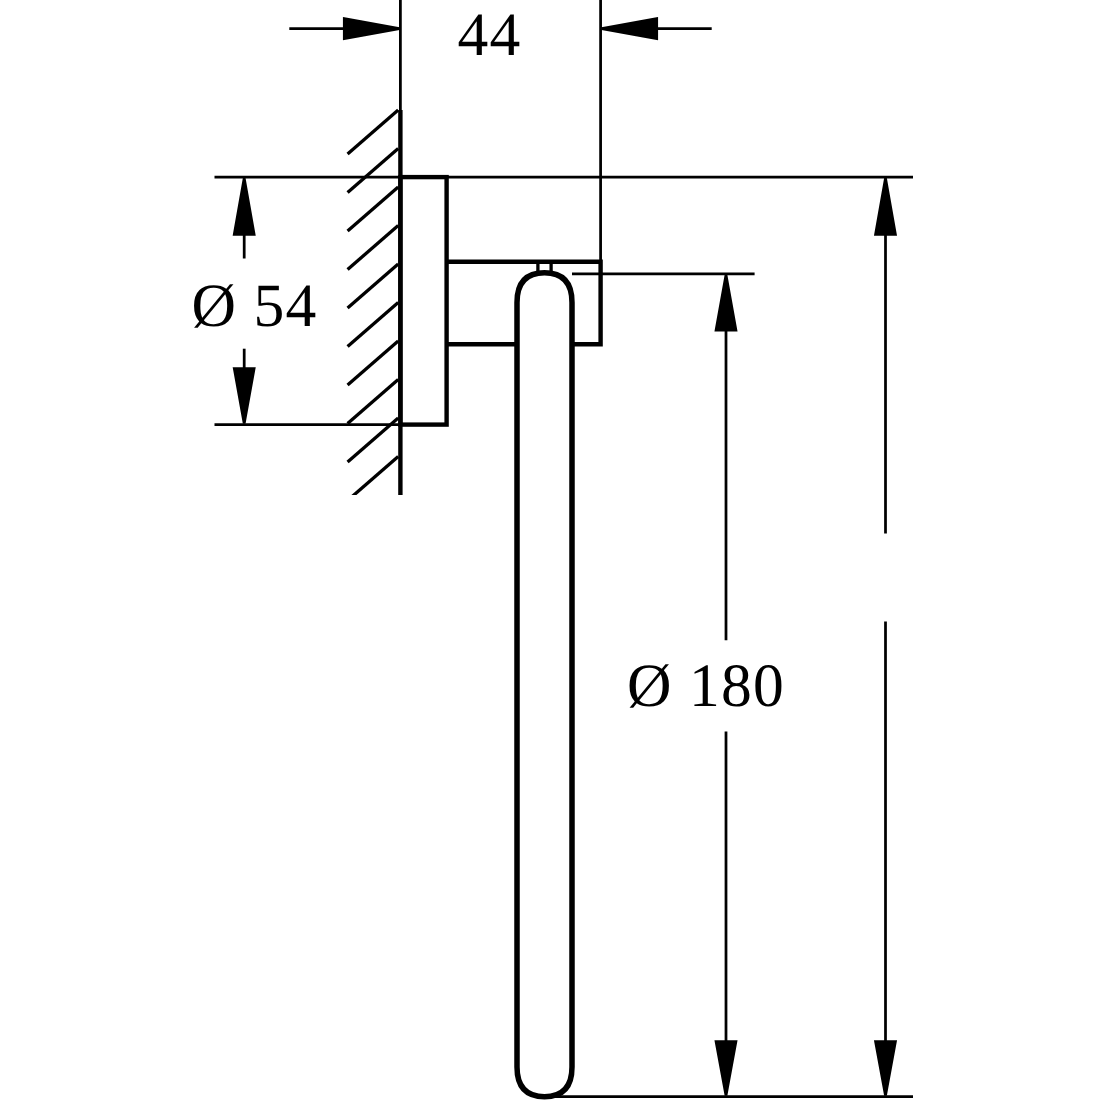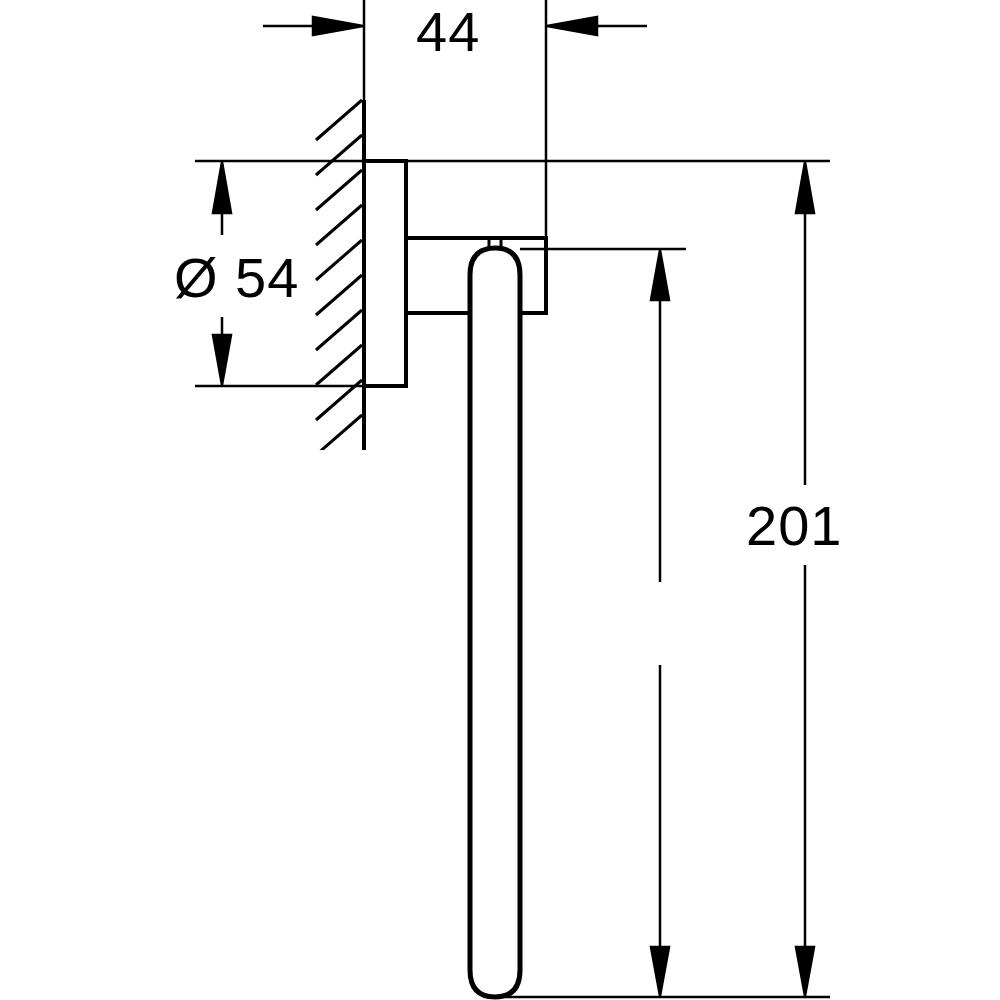--- a/index.html
+++ b/index.html
@@ -1,21 +1,21 @@
 <!DOCTYPE html>
 <html><head>
   <meta charset="utf-8">
   <style>
     html, body { margin: 0; padding: 0; background: #ffffff; }
     body { width: 1000px; height: 1000px; overflow: hidden; }
     .canvas { position: relative; width: 1000px; height: 1000px; }
     svg { position: absolute; left: 0; top: 0; }
     .dim-label {
       position: absolute;
-      font-family: Liberation Sans, sans-serif;
+      font-family: Liberation Serif, serif;
       font-size: 56px;
       color: #000;
       line-height: 1;
       white-space: nowrap;
       letter-spacing: 1px;
     }
   </style>
 </head>
 <body>
 
@@ -84,14 +84,14 @@
     <g stroke="#000" stroke-width="2.5">
       <line x1="805" y1="200" x2="805" y2="485"></line>
       <polygon points="796,213 805,162 814,213" fill="#000"></polygon>
       <line x1="805" y1="565" x2="805" y2="950"></line>
       <polygon points="796,947 805,996 814,947" fill="#000"></polygon>
     </g>
   </svg>
 
   <div class="dim-label" style="left:416px; top:4px;">44</div>
   <div class="dim-label" style="left:150px; top:250px;margin-left:24px;">Ø 54</div>
-  <div class="dim-label" style="left:746px; top:498px;">201</div>
+  <div class="dim-label" style="left:570px; top:596px;">Ø 180</div>
 </div>
 
 </body></html>

